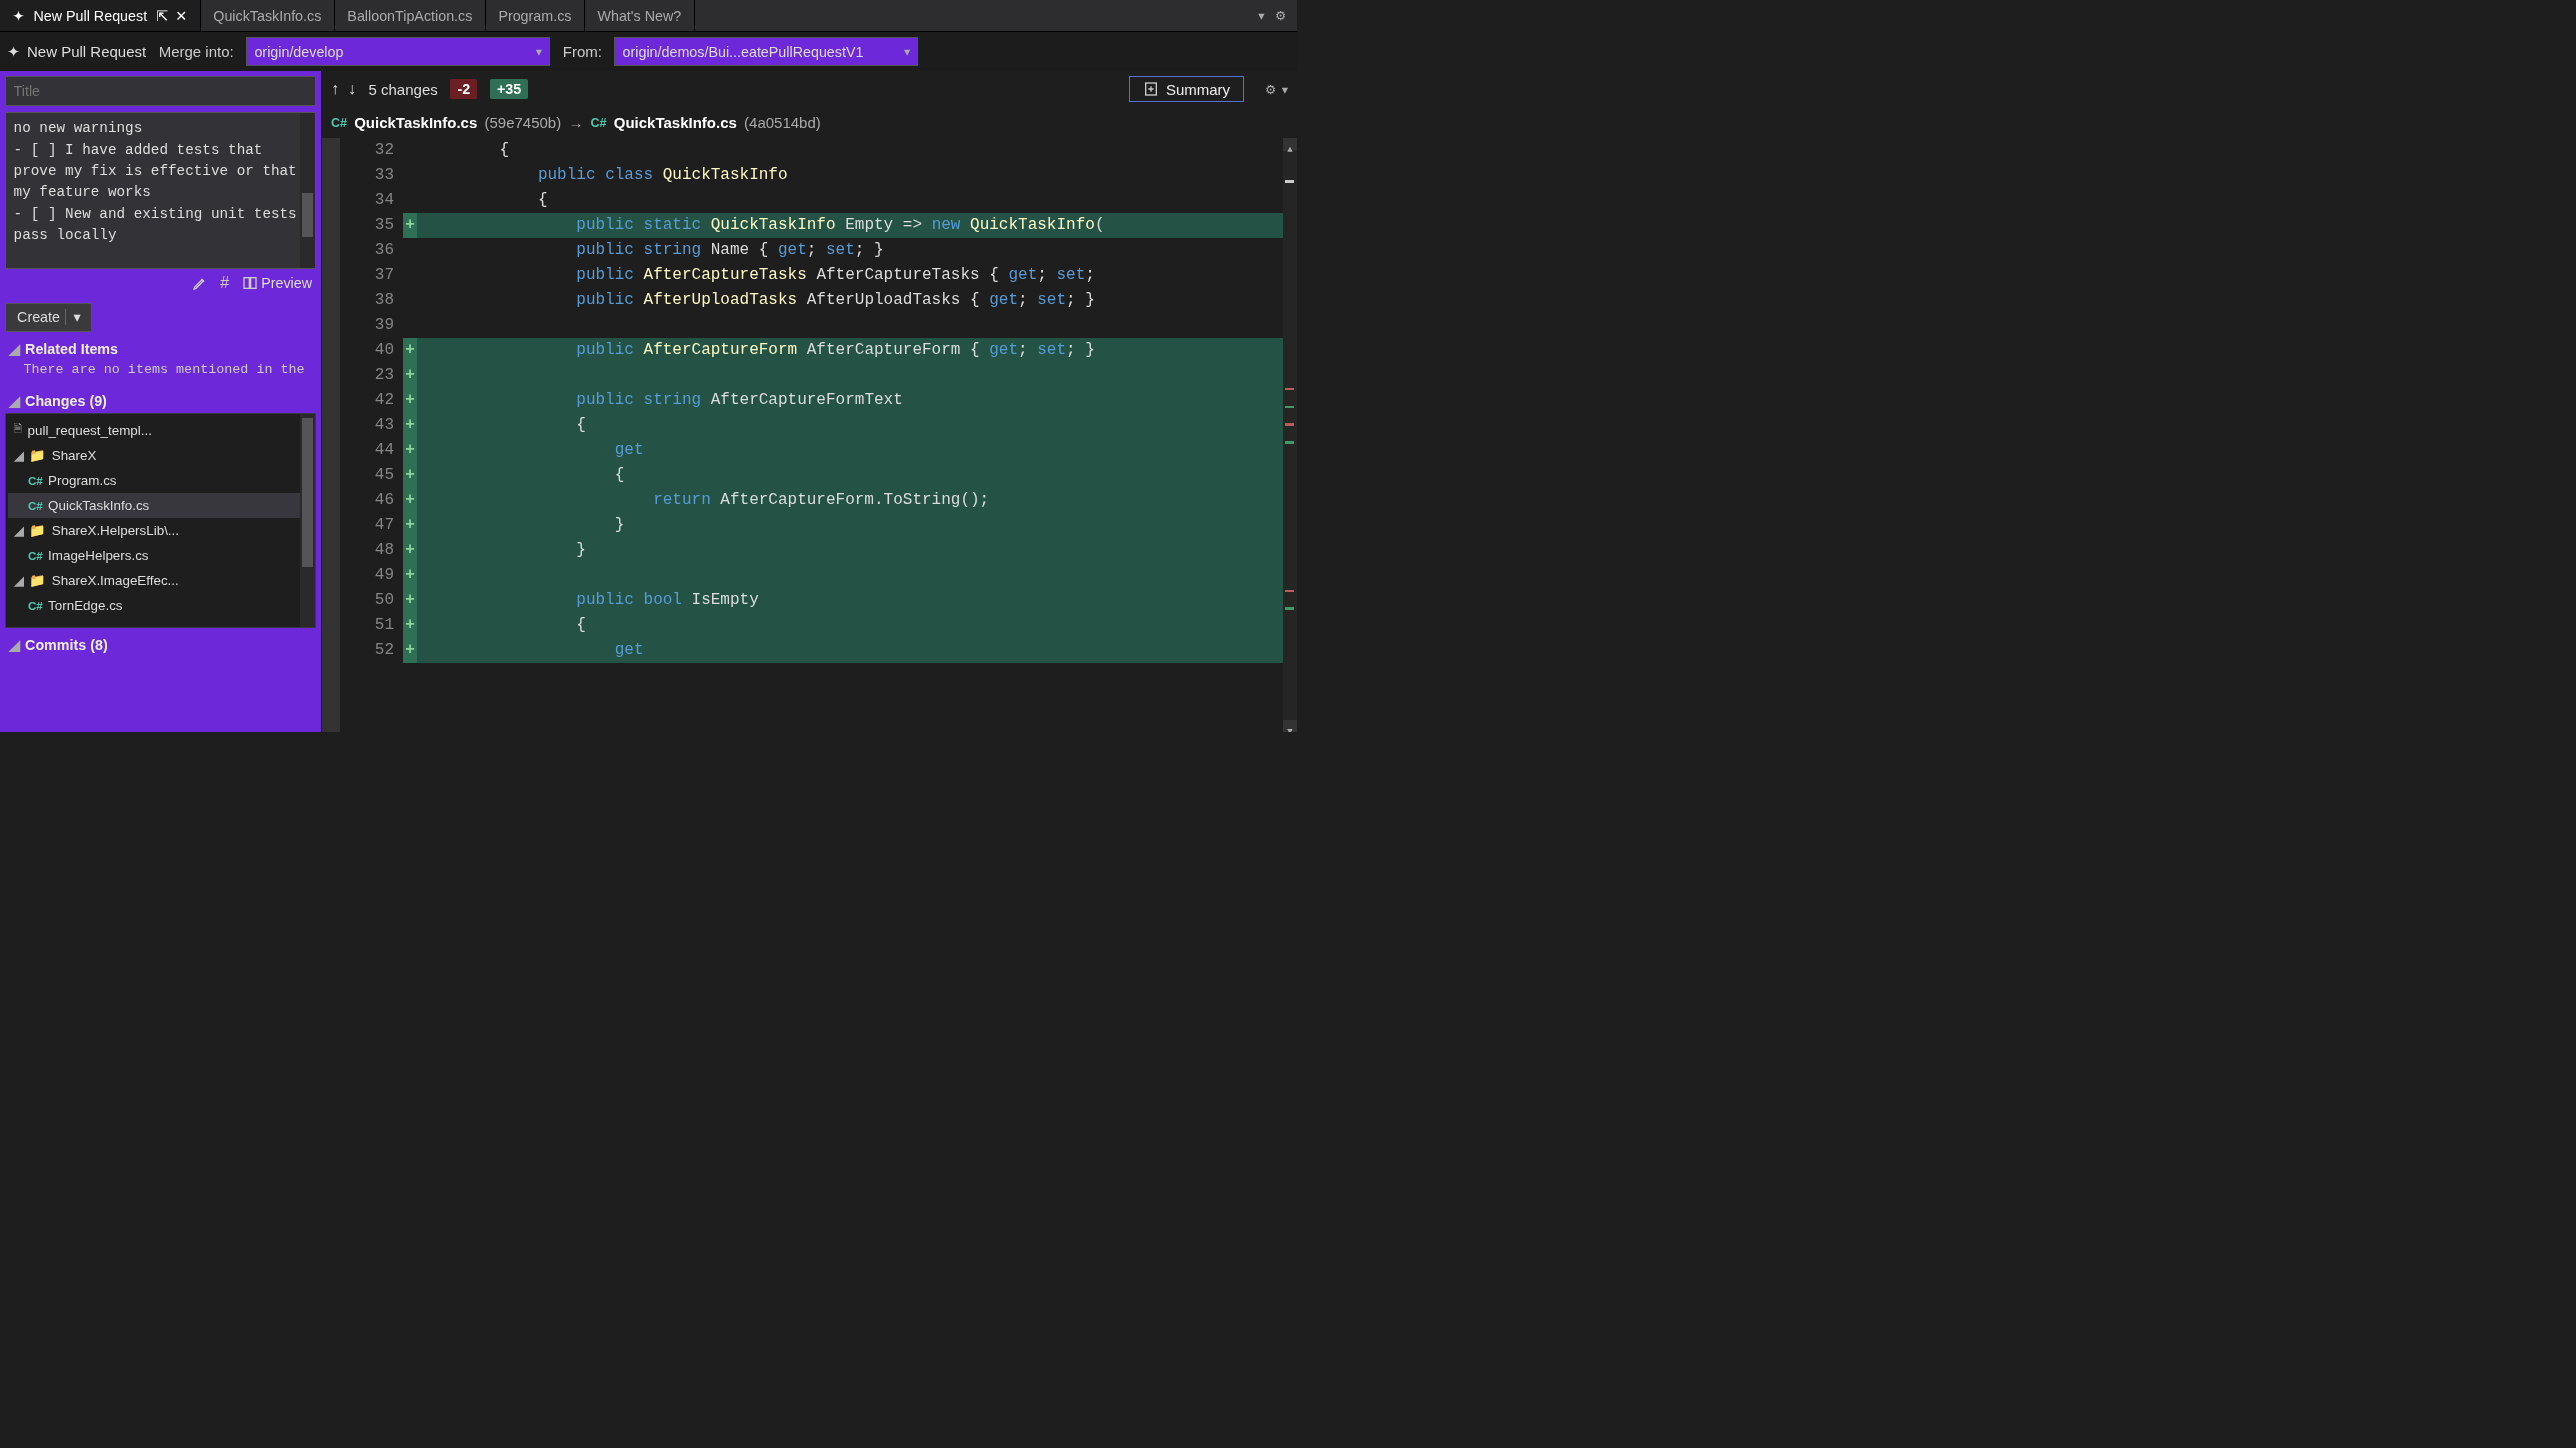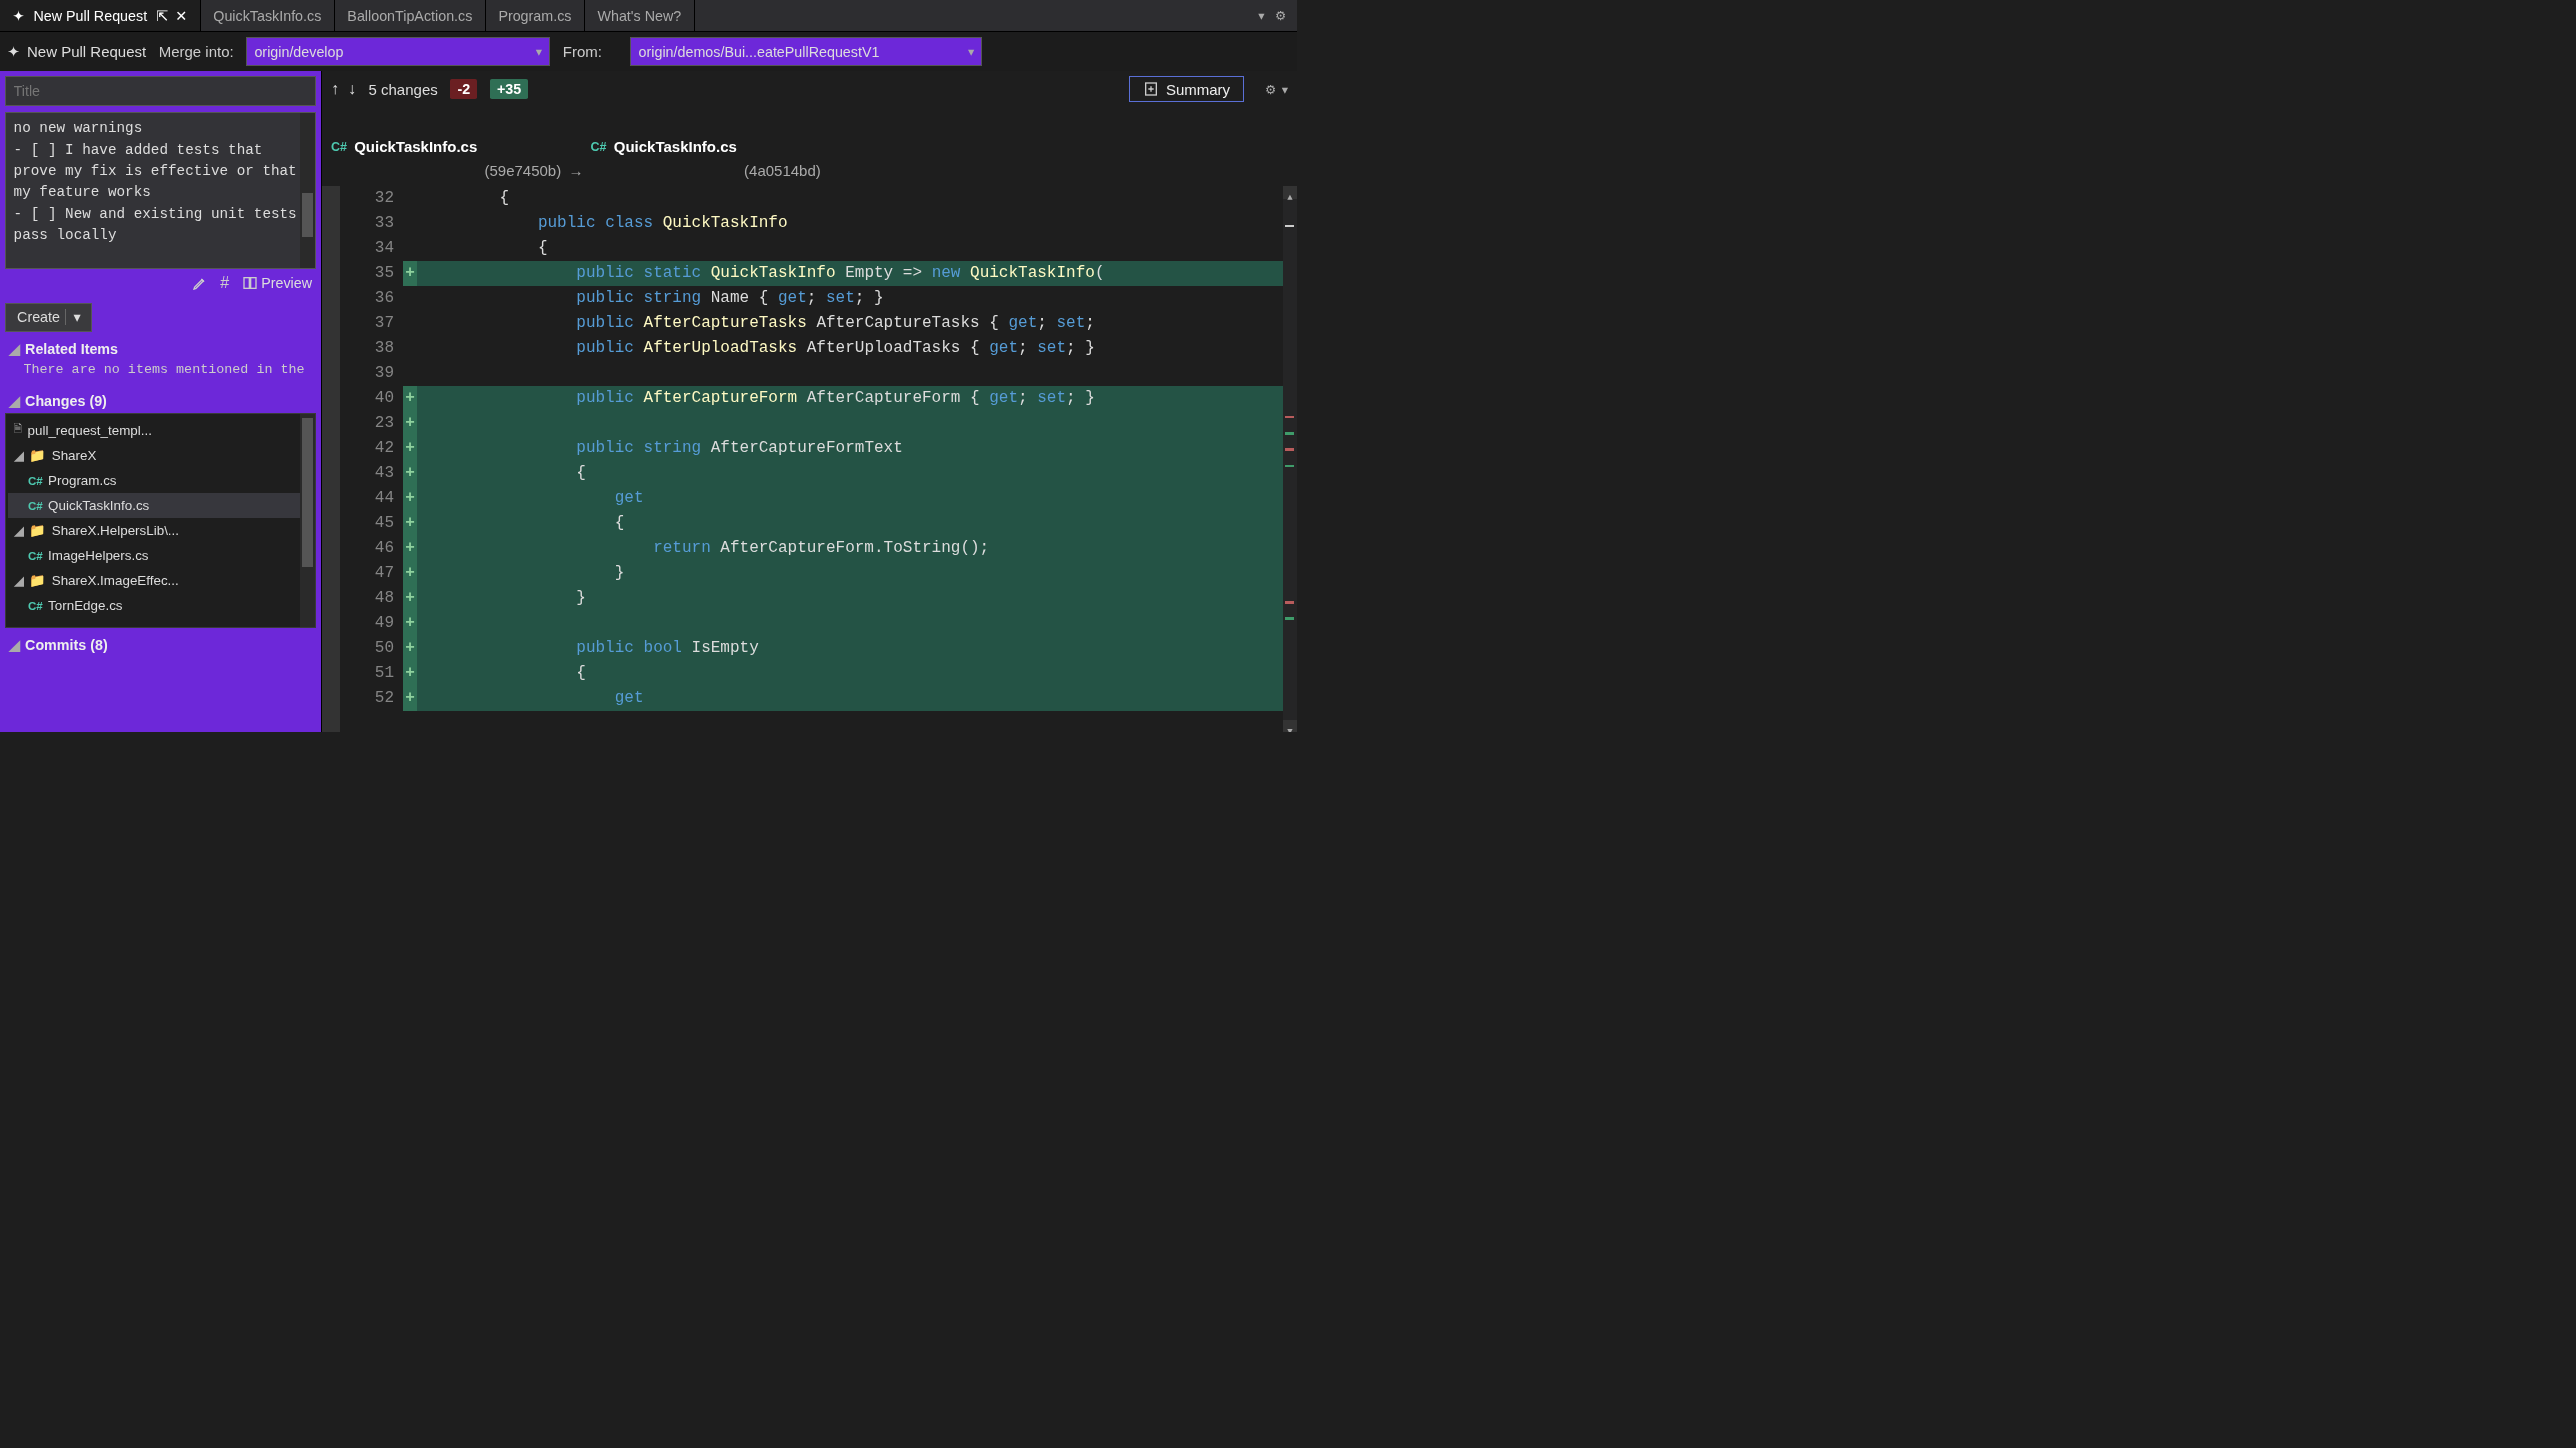--- a/index.html
+++ b/index.html
@@ -231,21 +231,21 @@
 
 .file-compare-bar {
   display:flex;
   align-items:center;
   gap:7.2px;
   padding:7.2px 9px;
   font-size:15px;
 }
 .file-compare-bar .cs { color:#4ec9b0; font-weight:700; font-size:12.5px; }
 .file-compare-bar .fname { color:#fff; font-weight:600; }
-.file-compare-bar .hash { color:#aaa;margin-top:48px; }
+.file-compare-bar .hash { color:#aaa; }
 
 .code-area {
   flex:1;
   display:flex;
   overflow:hidden;
   font-family: Consolas, "Courier New", monospace;
   font-size:16px;
   line-height:25px;
   position:relative;
 }
@@ -340,21 +340,21 @@
   <div class="title-area">
     <span>✦</span>
     <span>New Pull Request</span>
   </div>
   <span class="label">Merge into:</span>
   <div class="combo" style="width:304px;">
     <span>origin/develop</span>
     <span class="chev">▾</span>
   </div>
   <span class="label">From:</span>
-  <div class="combo" style="width:352px;margin-left:16px;">
+  <div class="combo" style="width:304px;">
     <span>origin/demos/Bui...eatePullRequestV1</span>
     <span class="chev">▾</span>
   </div>
 </div>
 
 <div class="main">
 
   <div class="left-panel">
     <input class="title-input" placeholder="Title" style="">
     <div class="desc-wrap">

